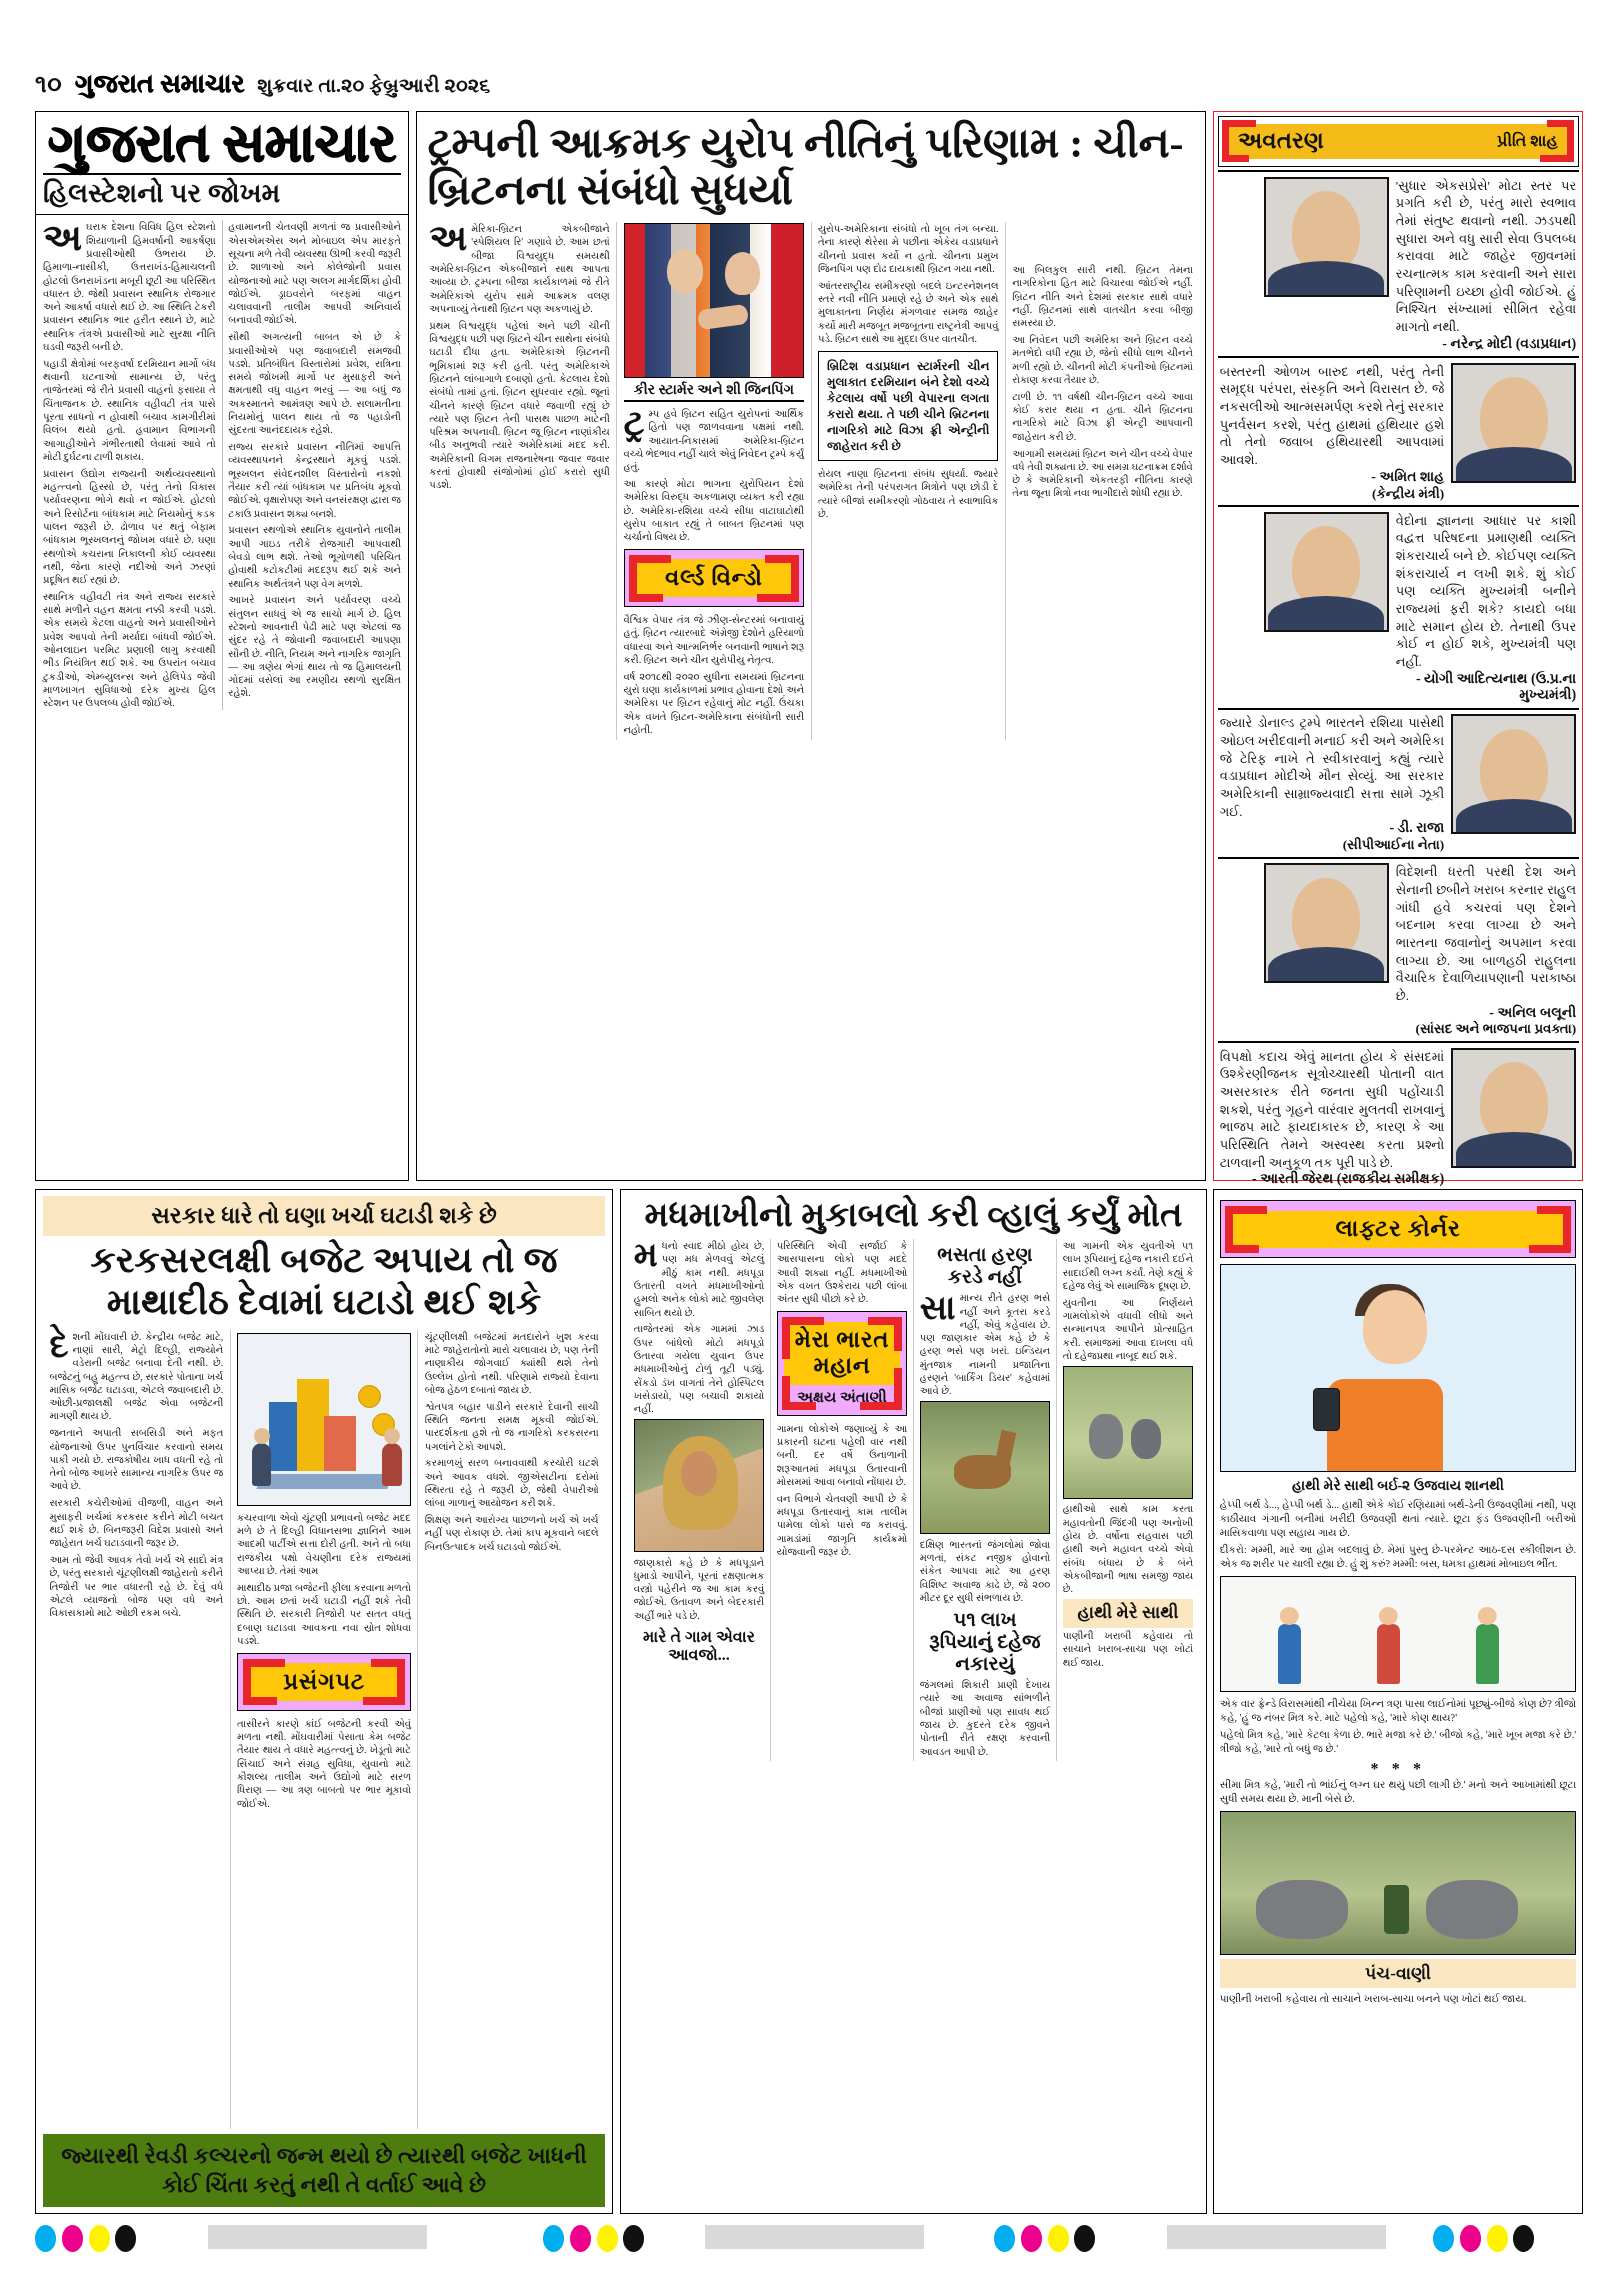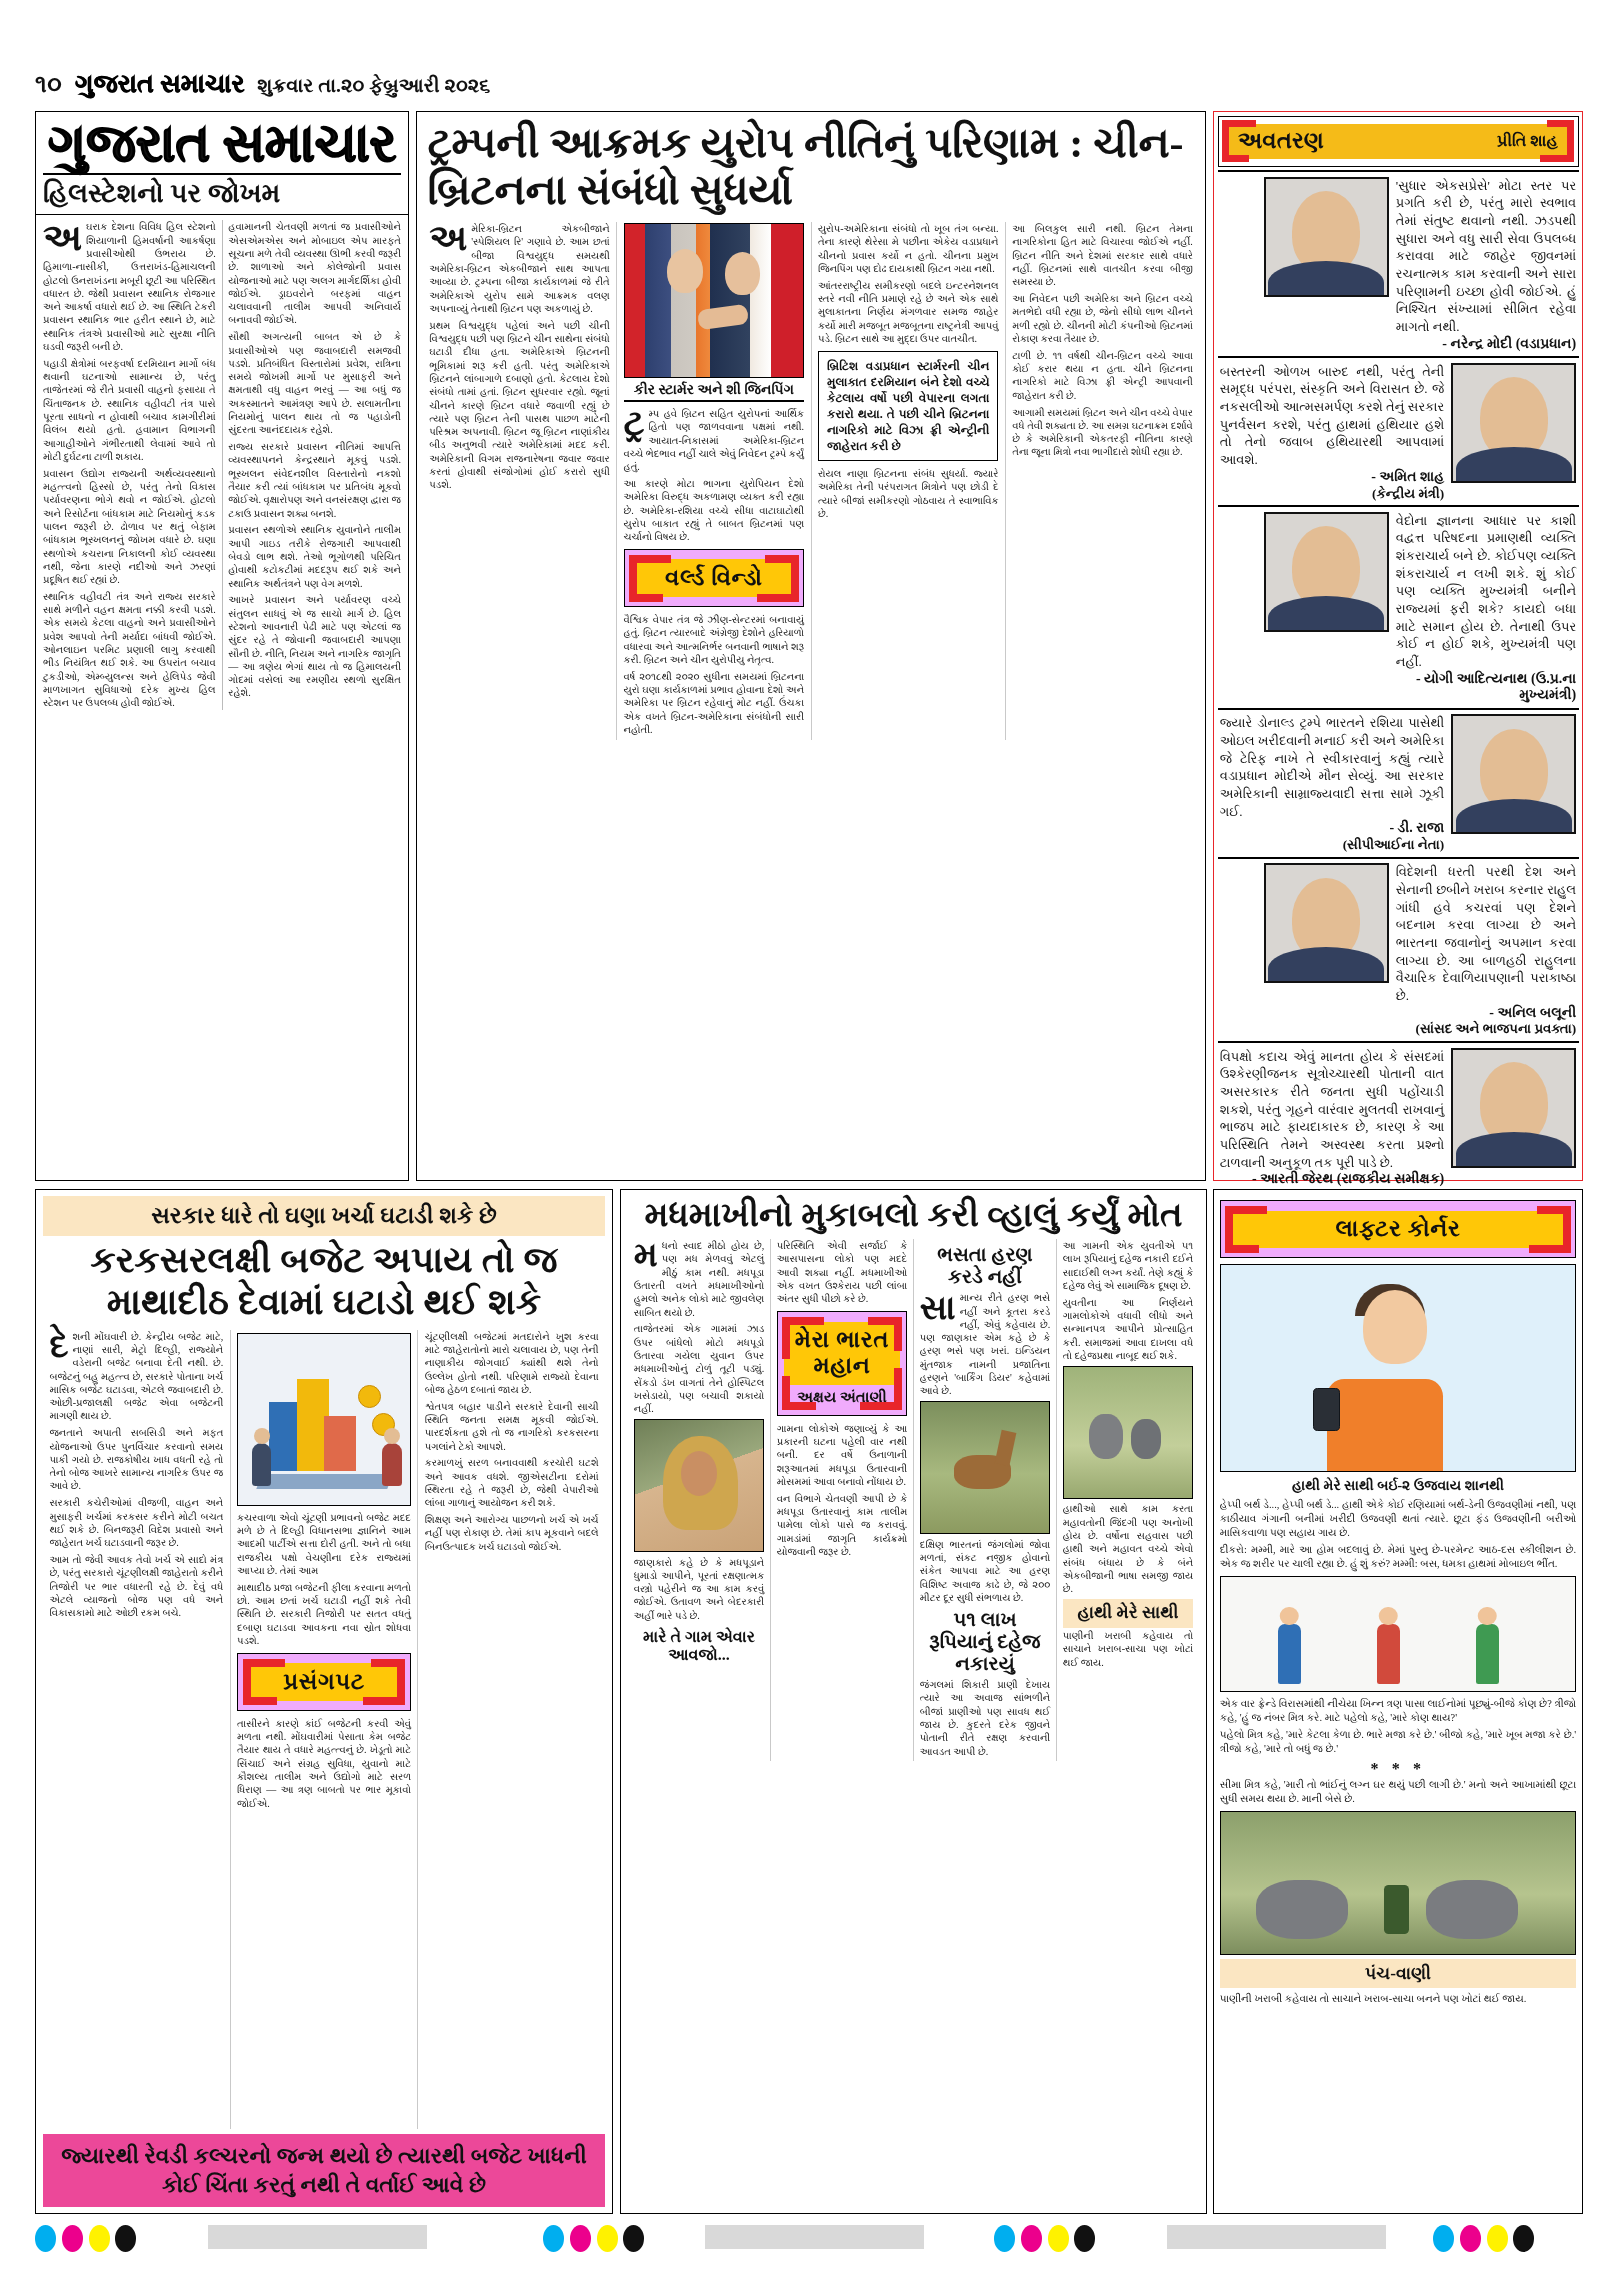--- a/index.html
+++ b/index.html
@@ -59,21 +59,21 @@
     border:1.7px solid #000; background:#fff;
   }
   .main-head {
     font-size:42px; font-weight:800; line-height:1.12;
     padding:8px 10.4px 5.8px; letter-spacing:-0.3px;
   }
   .mid-grid {
     display:flex; gap:0; padding:2.3px 5.8px 4.6px;
   }
   .mid-col { flex:1 1 0; padding:0 6.4px; border-right:0.6px solid #c9c9c9; }
-  .mid-col:last-child { border-right:none; }
+  .mid-col:last-child { border-right:none;margin-top:41px; }
   .mid-col p {
     margin:0 0 3.5px; font-size:10px; line-height:1.33; text-align:justify;
   }
   .mid-col p.drop::first-letter {
     float:left; font-size:36px; line-height:0.82; font-weight:800;
     padding:2.3px 4px 0 0;
   }
 
   .photo-wrap { margin:1.2px 0 3.5px; }
   .photo {
@@ -175,21 +175,21 @@
     width:100%; height:173px; border:1.2px solid #000; margin:3.5px 0 4.6px;
     background:#eef2f7; position:relative; overflow:hidden;
   }
   .illus .bar { position:absolute; bottom:34px; width:32px; background:#2f6fb5; }
   .illus .desk { position:absolute; left:12%; bottom:16px; width:76%; height:15px; background:#8aa6c6; transform:skewX(-20deg); }
   .illus .coin { position:absolute; width:23px; height:23px; border-radius:50%; background:#f2b90c; border:1.7px solid #c98d06; }
   .illus .person { position:absolute; width:19.6px; height:43px; border-radius:9.2px 9.2px 3.5px 3.5px; background:#3c4a63; }
   .illus .person::before { content:""; position:absolute; left:50%; top:-15px; transform:translateX(-50%); width:16px; height:16px; border-radius:50%; background:#e3bd94; }
 
   .green-banner {
-    background:#ec4899; text-align:center; font-size:22px; font-weight:800;
+    background:#4d7c0f; text-align:center; font-size:22px; font-weight:800;
     line-height:1.3; padding:8px 5.8px; margin-top:4.6px;
   }
 
   .col-mid-bot {
     position:absolute; left:585px; top:0; width:587px; height:1025px;
     border:1.7px solid #000; background:#fff; padding:5.8px 7px;
   }
   .mb-head { font-size:34px; font-weight:800; text-align:center; line-height:1.14; margin-bottom:4.6px; }
   .mb-grid { display:flex; }
   .mb-col { flex:1 1 0; padding:0 5.8px; border-right:0.6px solid #c9c9c9; }

